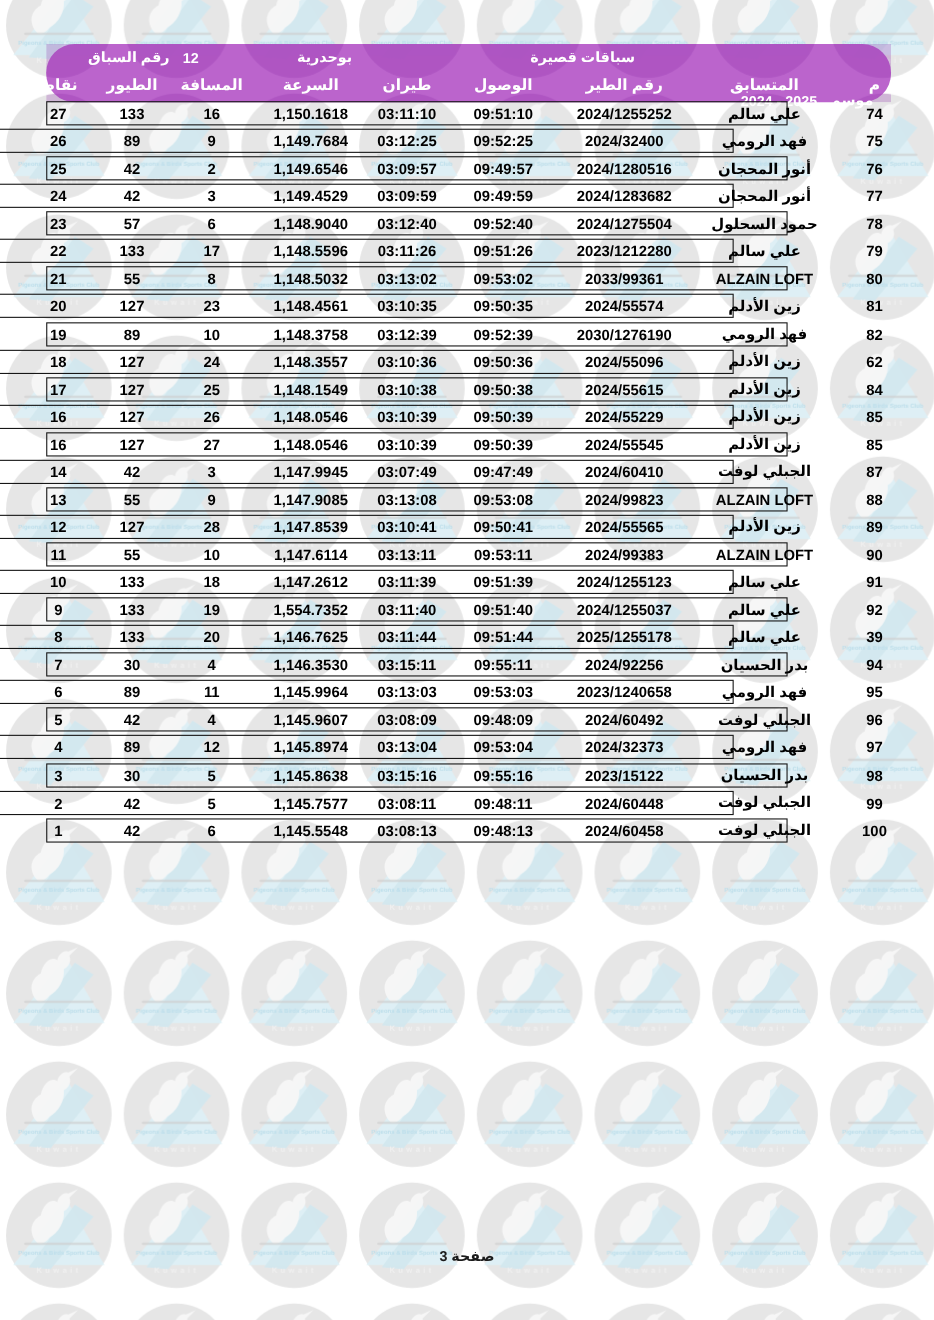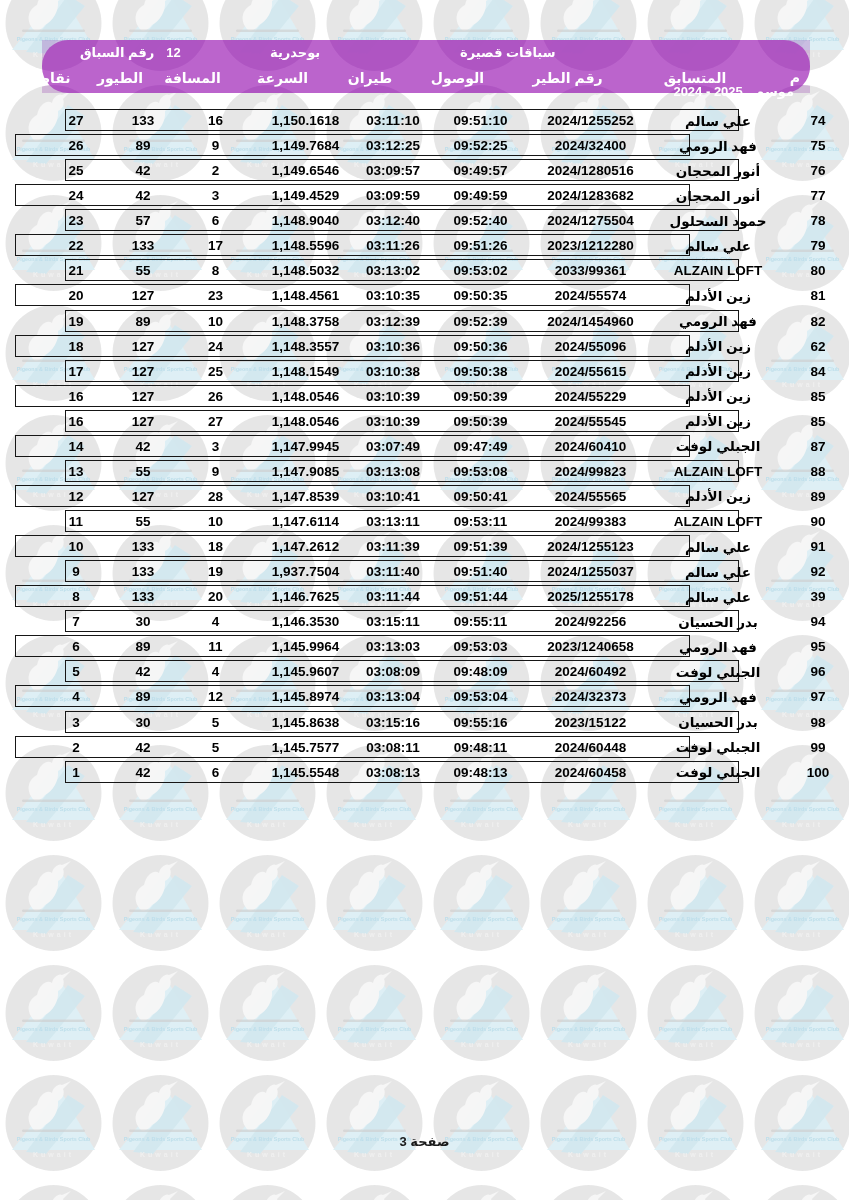--- a/index.html
+++ b/index.html
@@ -17,37 +17,37 @@
     border-radius:26px;
   }
   .hdr .hdr-wm { position:absolute; left:0; top:0; }
   .hdr-top {
     position:absolute; left:0; top:0; right:0; height:24px;
     color:#ffffff; font-size:13px; font-weight:bold;
   }
   .hdr-top .grp { position:absolute; top:0; height:24px; display:flex; align-items:center; gap:12px; white-space:nowrap; }
   .g-race   { left:38px; }
   .g-loc    { left:228px; }
-  .g-type   { left:418px;text-align:center; }
+  .g-type   { left:440px;text-align:center; }
   .g-season { right:16px; gap:8px;margin-top:39px; }
 
   
   .cells { display:flex; width:849px; height:100%; }
   .c { display:flex; align-items:center; justify-content:center; font-weight:bold; white-space:nowrap; }
   .w0{width:90px; box-sizing:border-box; padding-left:16px;}
   .w1{width:60px}.w2{width:85px}.w3{width:95px}.w4{width:80px}
   .w5{width:95px}.w6{width:125px}.w7{width:130px}.w8{width:70px}.w9{width:19px}
 
   .col-head {
     position:absolute; left:0; top:62px; width:849px; height:31px;
     color:#ffffff; font-size:14px;
   }
 
   
-  #rows { position:absolute; left:0; top:108px; width:708px;margin-left:23px; }
+  #rows { position:absolute; left:0; top:91px; width:708px; }
   .row { position:relative; height:25.07px; color:#000; }
   .box { position:absolute; top:1px; height:22px; border:1.5px solid #161616; box-sizing:border-box; background:transparent; }
   .row.a .box { left:42px; right:-8px; }
   .row.b .box { left:-8px; right:41px; }
   .row .cells { position:absolute; inset:0; font-size:13.5px; }
 
   .footer {
     position:absolute; left:0; right:0; top:1134px; text-align:center;
     direction:rtl; font-size:13px; font-weight:bold; color:#1b1b1b;
   }
@@ -235,21 +235,21 @@
     </div>
     <div class="row a">
       <div class="box"></div>
       <div class="cells">
         <div class="c w0" dir="ltr">19</div>
         <div class="c w1" dir="ltr">89</div>
         <div class="c w2" dir="ltr">10</div>
         <div class="c w3" dir="ltr">1,148.3758</div>
         <div class="c w4" dir="ltr">03:12:39</div>
         <div class="c w5" dir="ltr">09:52:39</div>
-        <div class="c w6" dir="ltr">2024/1454960</div>
+        <div class="c w6" dir="ltr">2030/1276190</div>
         <div class="c w7" dir="rtl">فهد الرومي</div>
         <div class="c w8" dir="ltr">82</div>
         <div class="c w9"></div>
       </div>
     </div>
     <div class="row b">
       <div class="box"></div>
       <div class="cells">
         <div class="c w0" dir="ltr">18</div>
         <div class="c w1" dir="ltr">127</div>
@@ -382,21 +382,21 @@
         <div class="c w8" dir="ltr">91</div>
         <div class="c w9"></div>
       </div>
     </div>
     <div class="row a">
       <div class="box"></div>
       <div class="cells">
         <div class="c w0" dir="ltr">9</div>
         <div class="c w1" dir="ltr">133</div>
         <div class="c w2" dir="ltr">19</div>
-        <div class="c w3" dir="ltr">1,937.7504</div>
+        <div class="c w3" dir="ltr">1,554.7352</div>
         <div class="c w4" dir="ltr">03:11:40</div>
         <div class="c w5" dir="ltr">09:51:40</div>
         <div class="c w6" dir="ltr">2024/1255037</div>
         <div class="c w7" dir="rtl">علي سالم</div>
         <div class="c w8" dir="ltr">92</div>
         <div class="c w9"></div>
       </div>
     </div>
     <div class="row b">
       <div class="box"></div>

